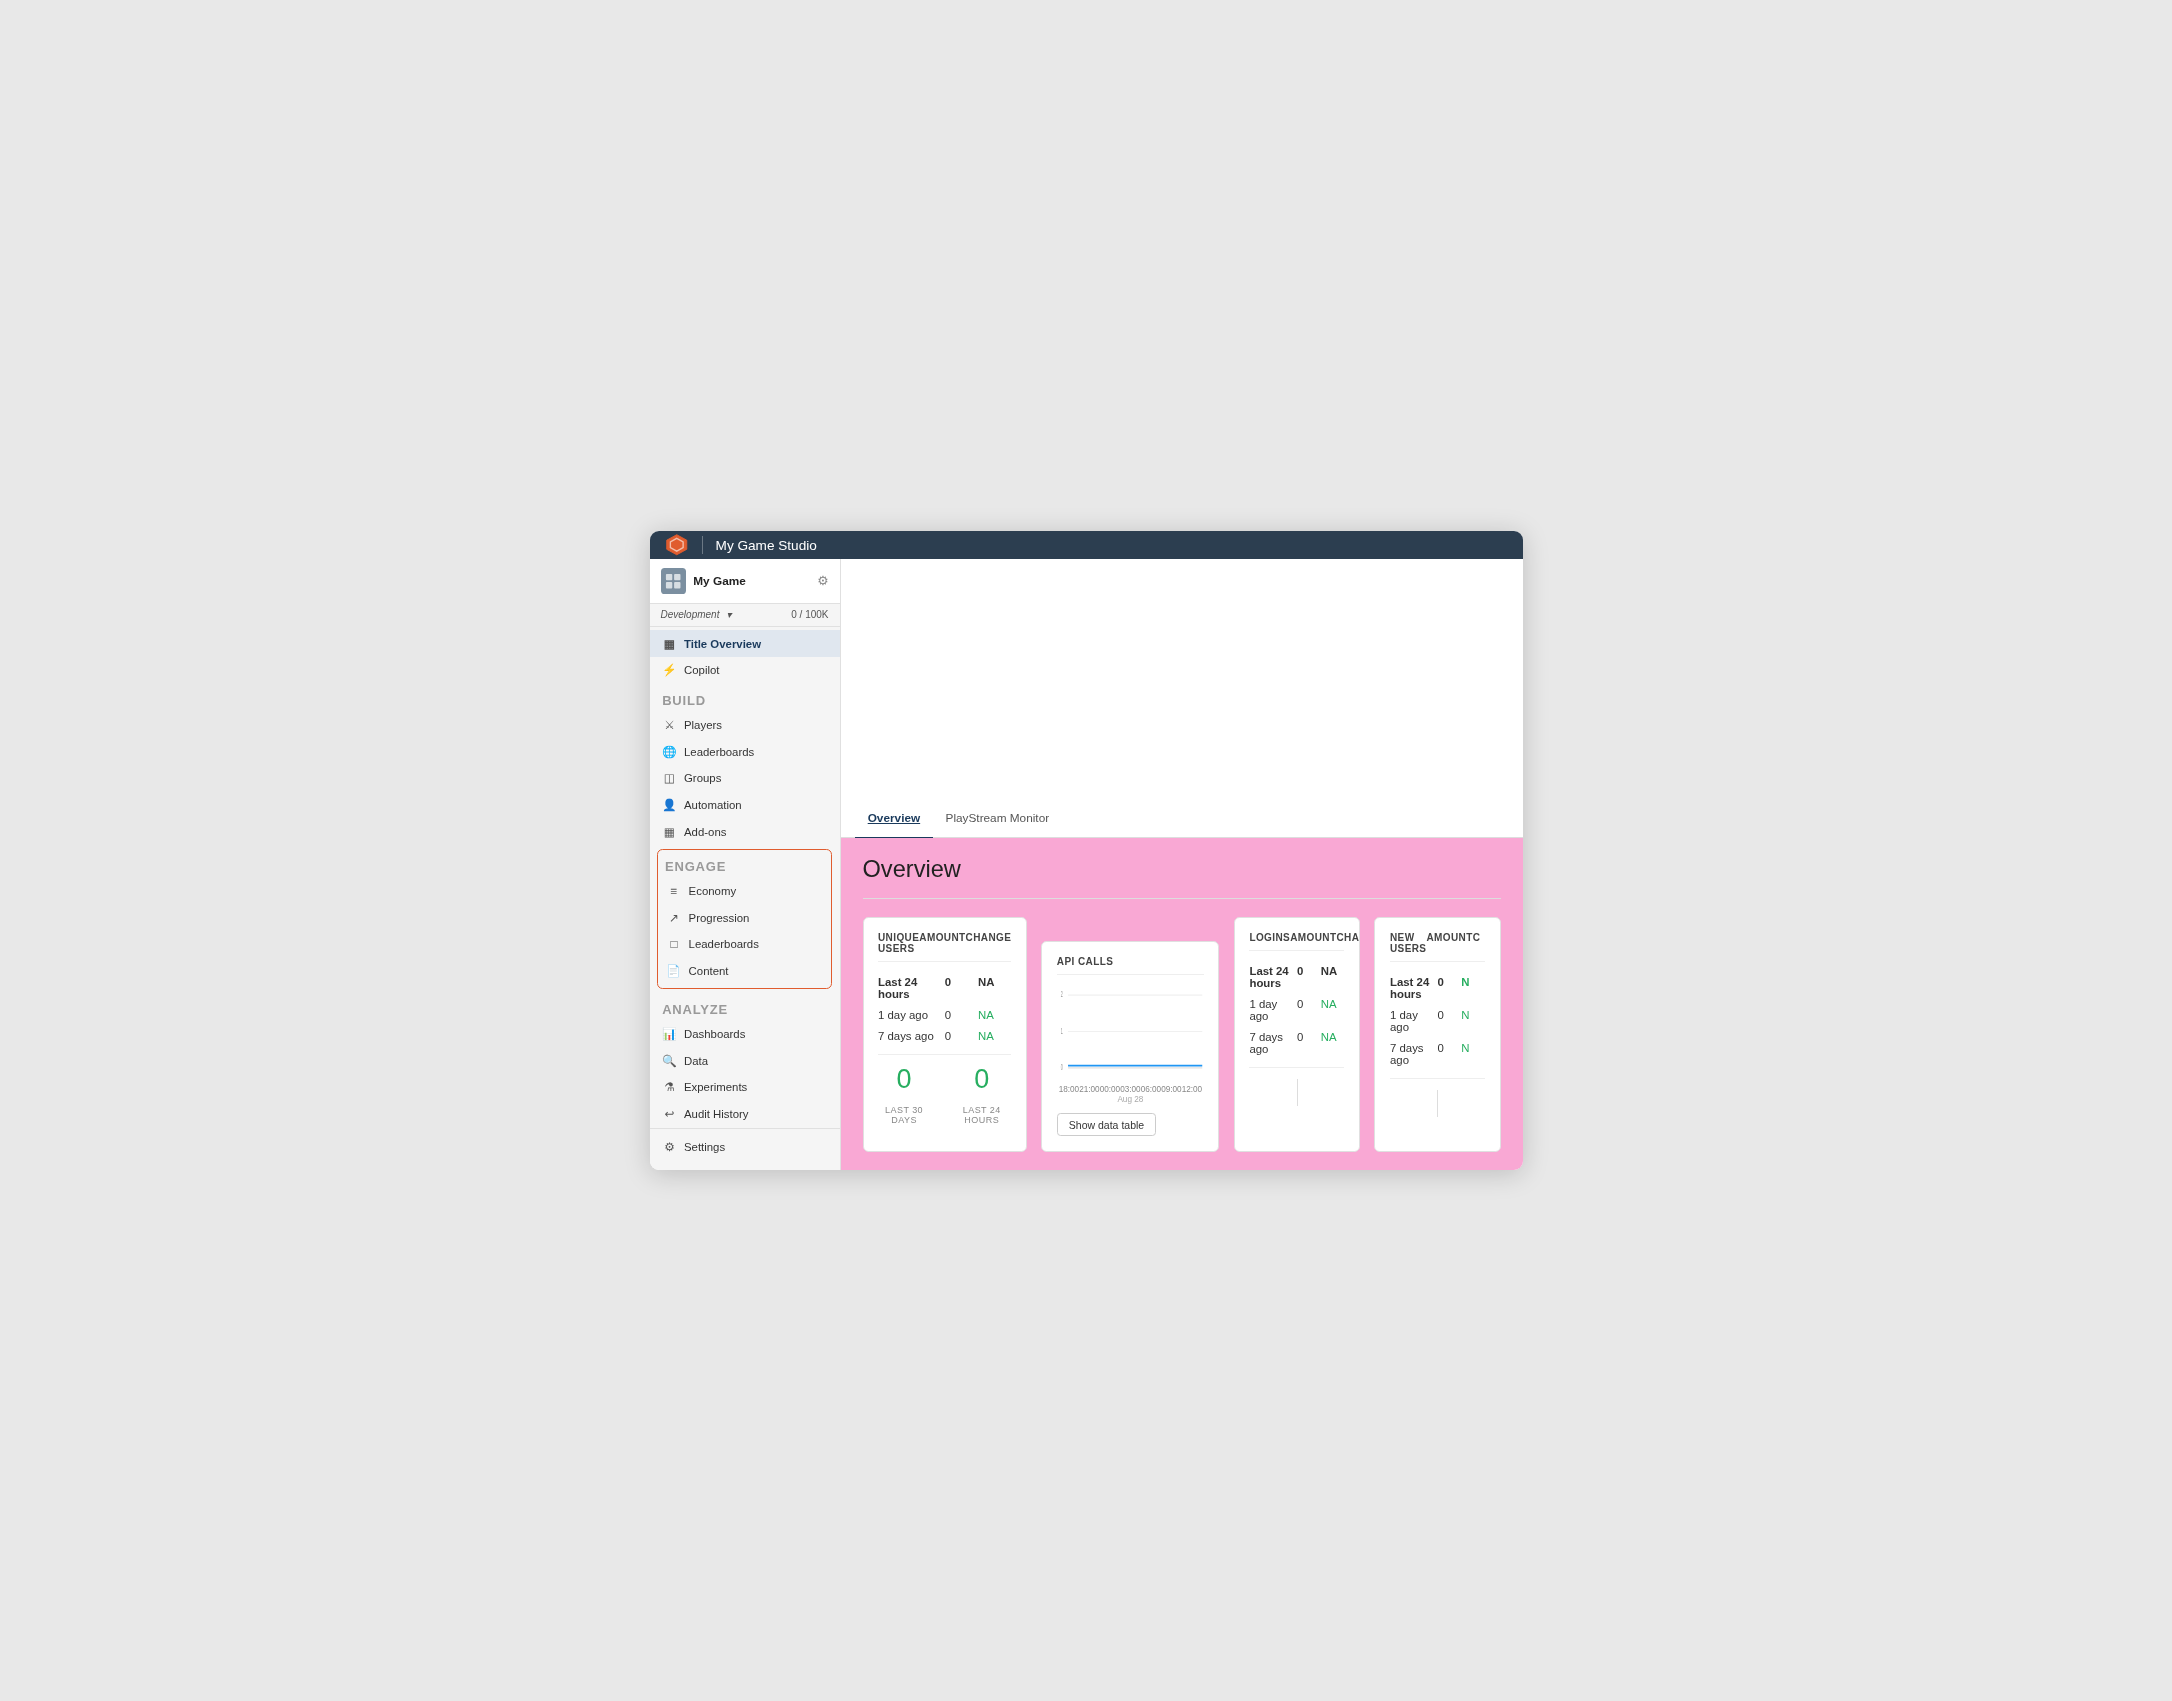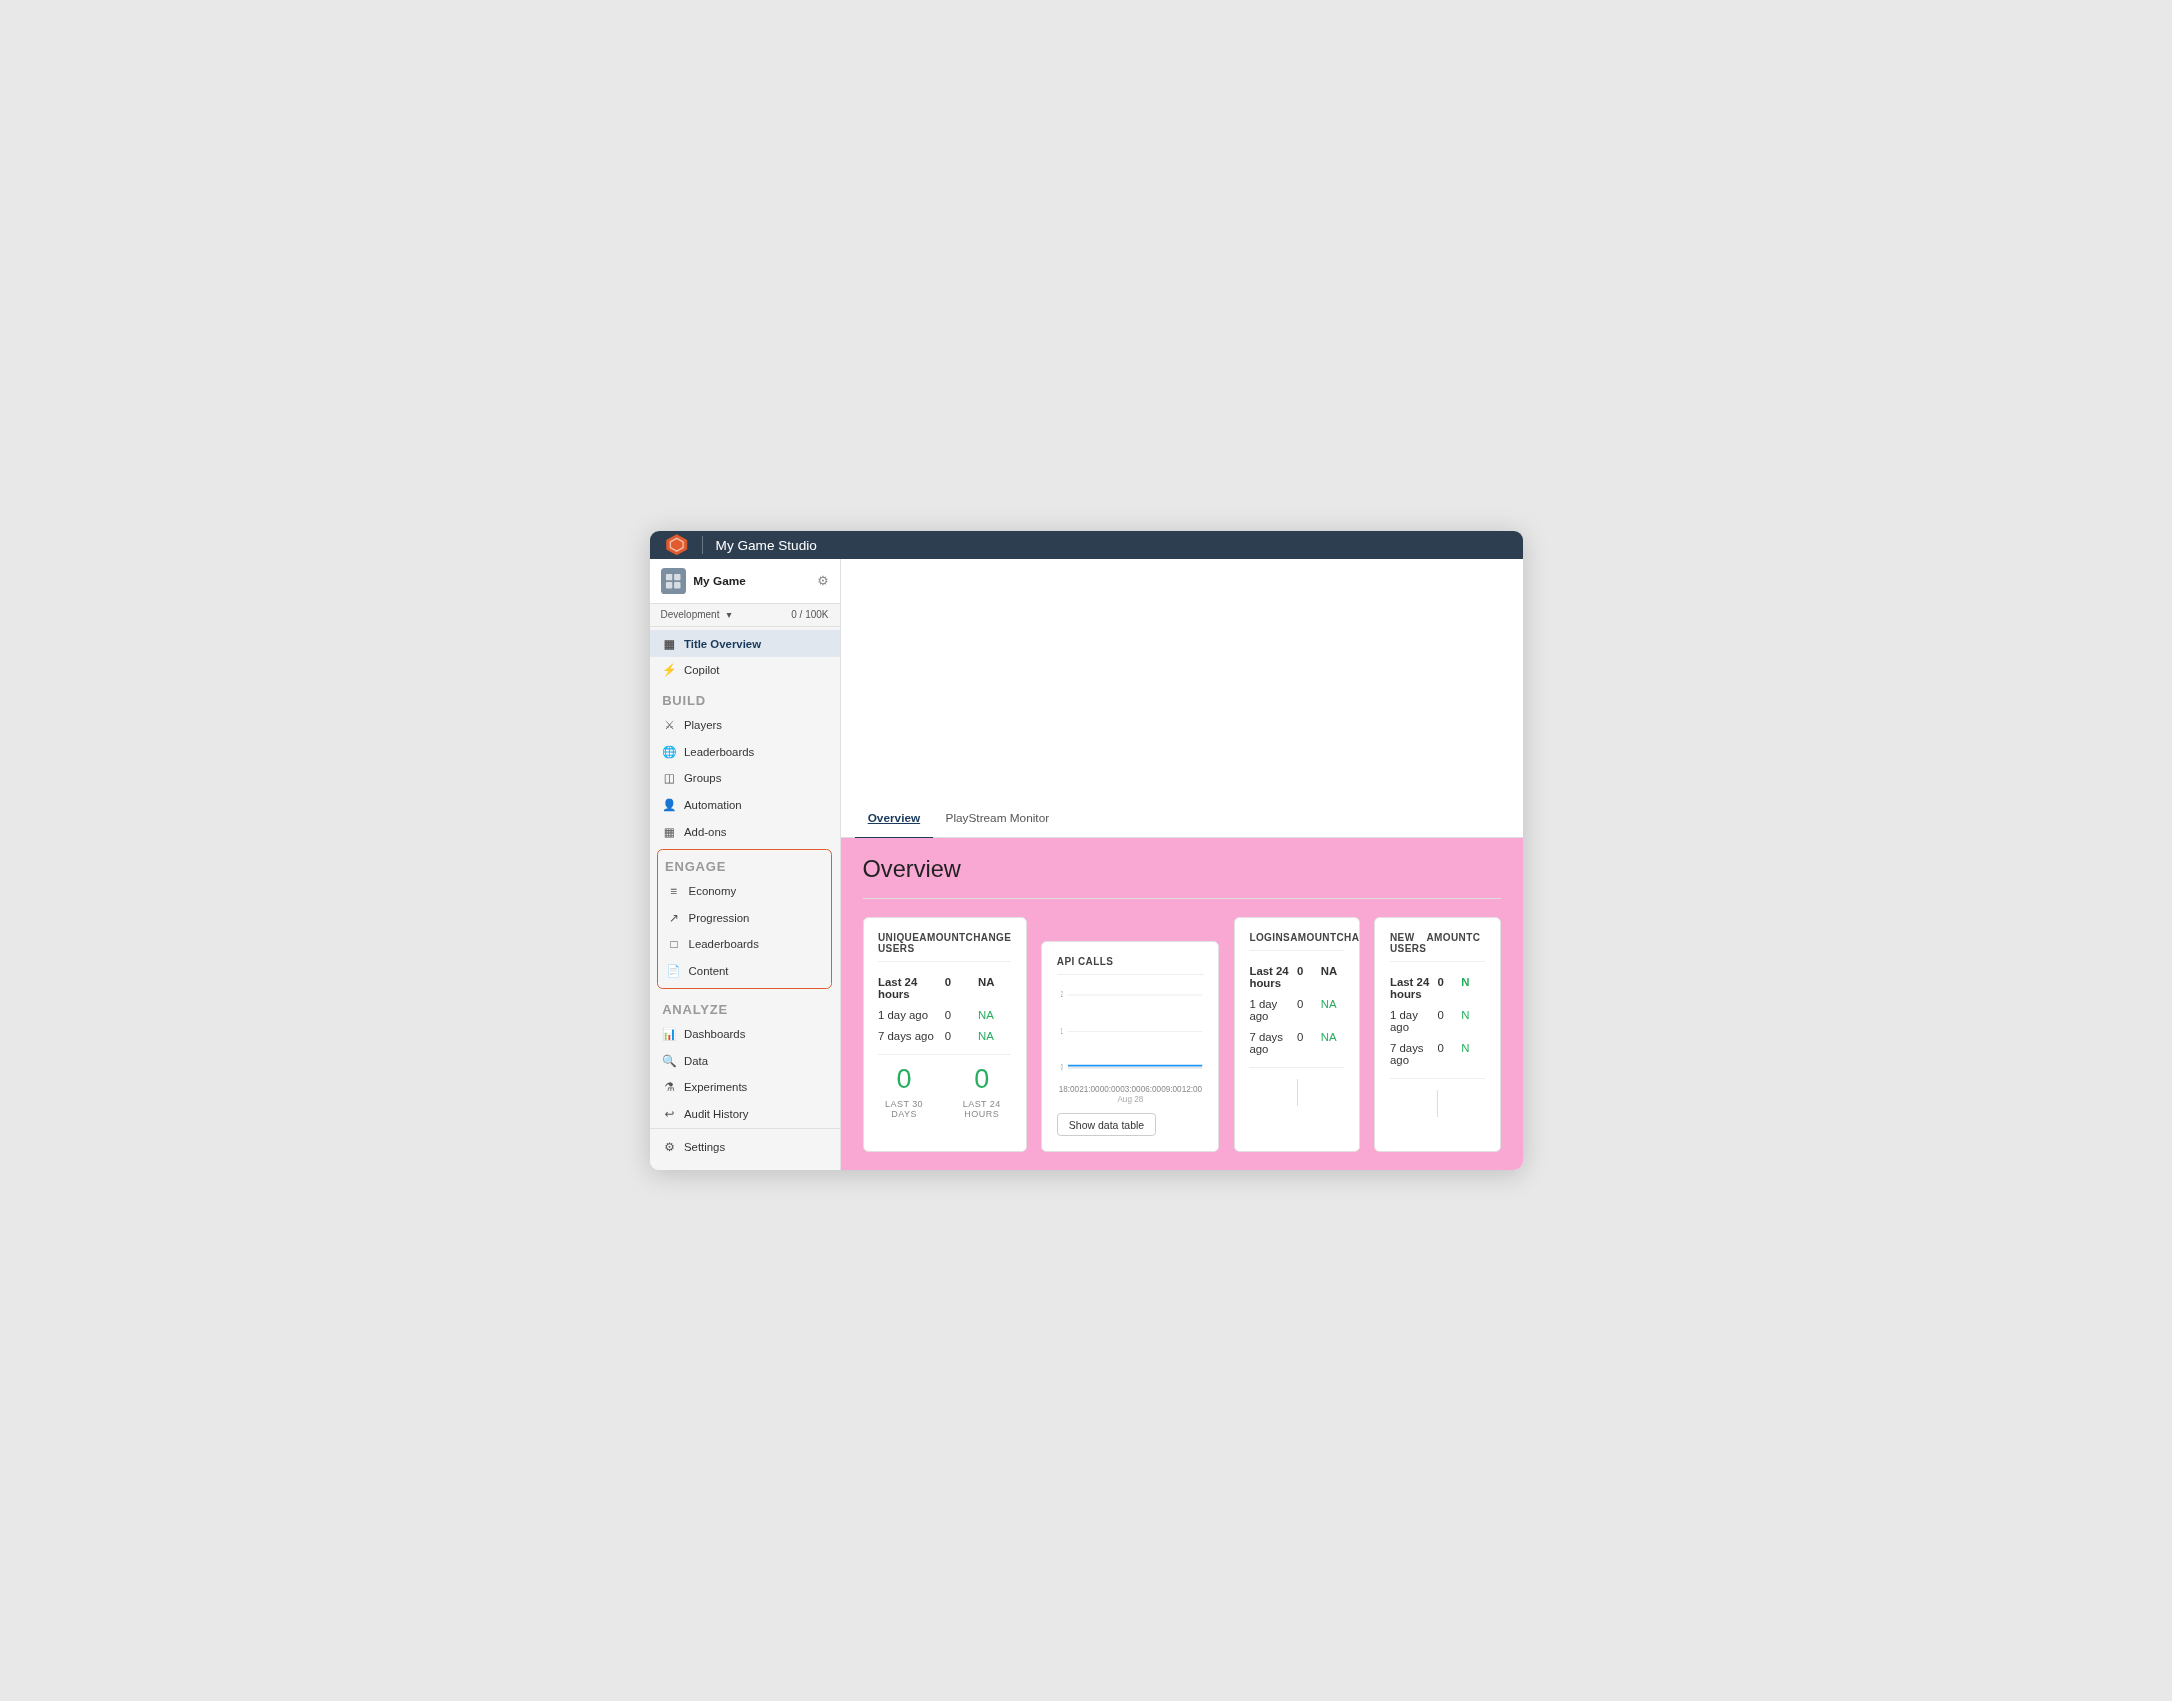--- a/index.html
+++ b/index.html
@@ -99,20 +99,21 @@
       color: #555;
       border-bottom: 0.9px solid #e0e0e0;
       background: #f5f5f5;
     }
     .env-select {
       display: flex;
       align-items: center;
       gap: 7px;
       cursor: pointer;
       font-size: 10px;
+      font-style: italic;
     }
     .env-quota {
       font-size: 10px;
       color: #555;
     }
     .sidebar-nav {
       flex: 1;
       overflow-y: auto;
       padding: 3.6px 0;
     }
@@ -261,21 +262,21 @@
       font-size: 27px;
       font-weight: 400;
       color: #27ae60;
       line-height: 1;
     }
     .stat-big-label {
       font-size: 9px;
       color: #888;
       text-transform: uppercase;
       letter-spacing: 0.05em;
-      margin-top: 6px;
+      margin-top: 12px;
     }
     
     .api-card {
       background: #fff;
       border: 0.9px solid #e0e0e0;
       border-radius: 5.5px;
       padding: 14.5px;
       margin-top: 24px;
     }
     .api-card-title {

